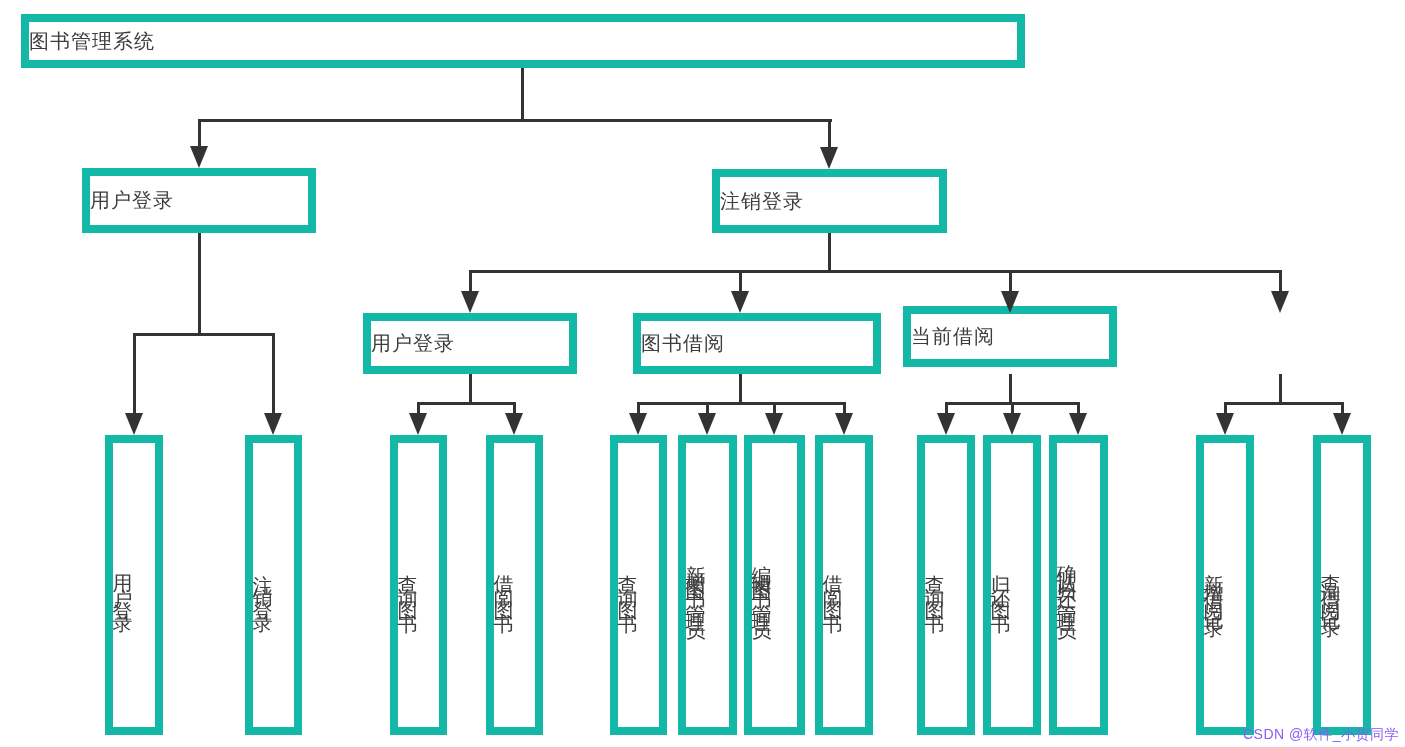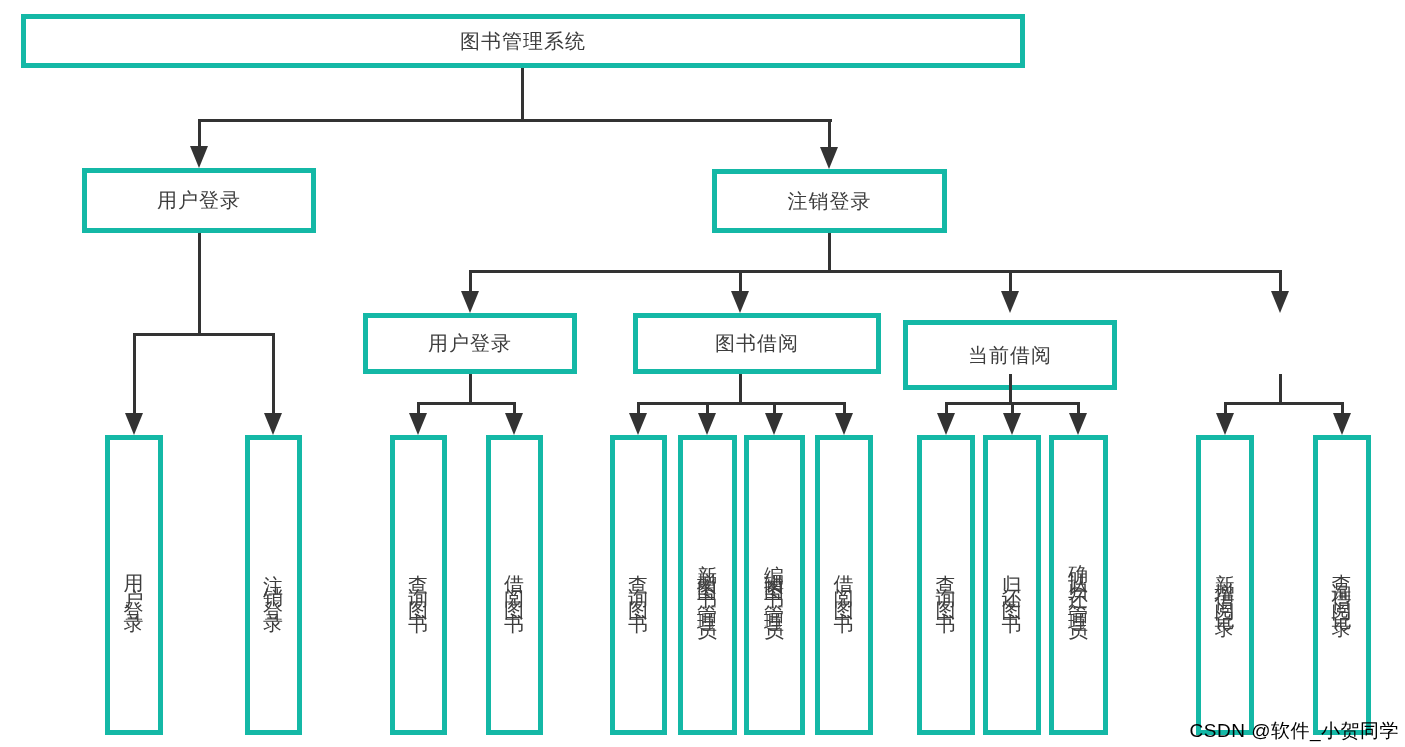--- a/index.html
+++ b/index.html
@@ -1,39 +1,39 @@
 <!DOCTYPE html>
 <html><head>
 <meta charset="utf-8">
 <style>
   html,body{margin:0;padding:0;background:#ffffff;}
   .canvas{
     position:relative;width:1405px;height:747px;background:#ffffff;overflow:hidden;
     font-family:"Liberation Sans","DejaVu Sans",sans-serif;color:#3d3d3d;
   }
   .node{
-    position:absolute;box-sizing:border-box;border:5px solid #14b8a6;background:#ffffff;
-    display:flex;align-items:center;justify-content:center;
+    position:absolute;box-sizing:border-box;border:8px solid #14b8a6;background:#ffffff;
+    display:flex;align-items:center;
   }
   .hnode span{font-size:20px;letter-spacing:1px;color:#3d3d3d;}
   .leaf span{
     writing-mode:vertical-rl;text-orientation:mixed;font-size:20px;color:#3d3d3d;
     line-height:1;white-space:nowrap;
   }
   .ls4 span{letter-spacing:13px;}
   .ls6 span{letter-spacing:9px;}
   .ls9 span{letter-spacing:8px;}
   .ln{position:absolute;background:#333333;}
   .arrow{
     position:absolute;width:0;height:0;
     border-left:9px solid transparent;border-right:9px solid transparent;
     border-top:22px solid #333333;
   }
   .watermark{
-    position:absolute;right:6px;bottom:3px;font-size:19px;color:#000000;
+    position:absolute;right:6px;bottom:3px;font-size:14px;color:#8b5cf6;
     letter-spacing:0.5px;
   }
 </style>
 </head>
 <body>
 
 <div class="canvas">
 
   <div class="node hnode" style="left:21px;top:14px;width:1004px;height:54px">
     <span>图书管理系统</span>
@@ -45,21 +45,21 @@
   <div class="node hnode" style="left:712px;top:169px;width:235px;height:64px">
     <span>注销登录</span>
   </div>
 
   <div class="node hnode" style="left:363px;top:313px;width:214px;height:61px">
     <span>用户登录</span>
   </div>
   <div class="node hnode" style="left:633px;top:313px;width:248px;height:61px">
     <span>图书借阅</span>
   </div>
-  <div class="node hnode" style="left:903px;top:320px;width:214px;height:70px">
+  <div class="node hnode" style="left:903px;top:306px;width:214px;height:61px">
     <span>当前借阅</span>
   </div>
 
   <div class="node leaf ls4" style="left:105px;top:435px;width:58px;height:300px">
     <span>用户登录</span>
   </div>
   <div class="node leaf ls4" style="left:245px;top:435px;width:57px;height:300px">
     <span>注销登录</span>
   </div>
 

